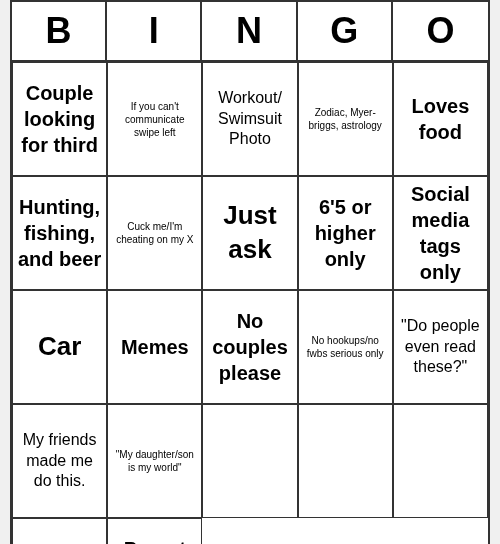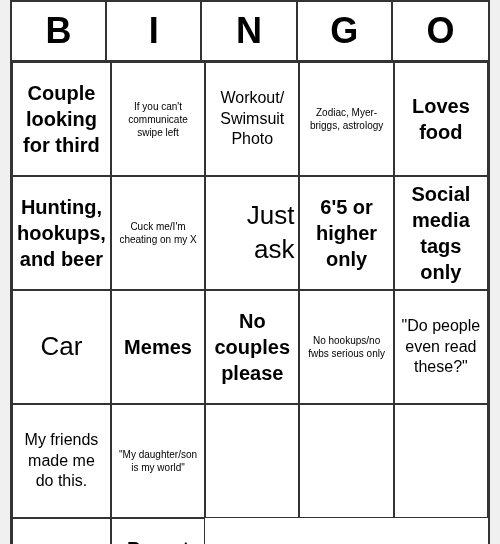--- a/index.html
+++ b/index.html
@@ -49,22 +49,21 @@
     .bingo-cell .cell-text {
       font-size: 16px;
       line-height: 1.3;
     }
     .bingo-cell .cell-text.large {
       font-size: 20px;
       font-weight: bold;
     }
     .bingo-cell .cell-text.xlarge {
       font-size: 26px;
-      font-weight: normal;
-      text-align: right;
+      font-weight: bold;
     }
     .bingo-cell .cell-text.small {
       font-size: 10px;
     }
   </style>
 </head>
 <body>
 
 <div class="bingo-card">
   <div class="bingo-header">
@@ -84,21 +83,21 @@
       <div class="bingo-cell">
         <span class="cell-text ">Workout/ Swimsuit Photo</span>
       </div>
       <div class="bingo-cell">
         <span class="cell-text small">Zodiac, Myer-briggs, astrology</span>
       </div>
       <div class="bingo-cell">
         <span class="cell-text large">Loves food</span>
       </div>
       <div class="bingo-cell">
-        <span class="cell-text large">Hunting, hookups, and beer</span>
+        <span class="cell-text large">Hunting, fishing, and beer</span>
       </div>
       <div class="bingo-cell">
         <span class="cell-text small">Cuck me/I'm cheating on my X</span>
       </div>
       <div class="bingo-cell">
         <span class="cell-text xlarge">Just ask</span>
       </div>
       <div class="bingo-cell">
         <span class="cell-text large">6'5 or higher only</span>
       </div>

